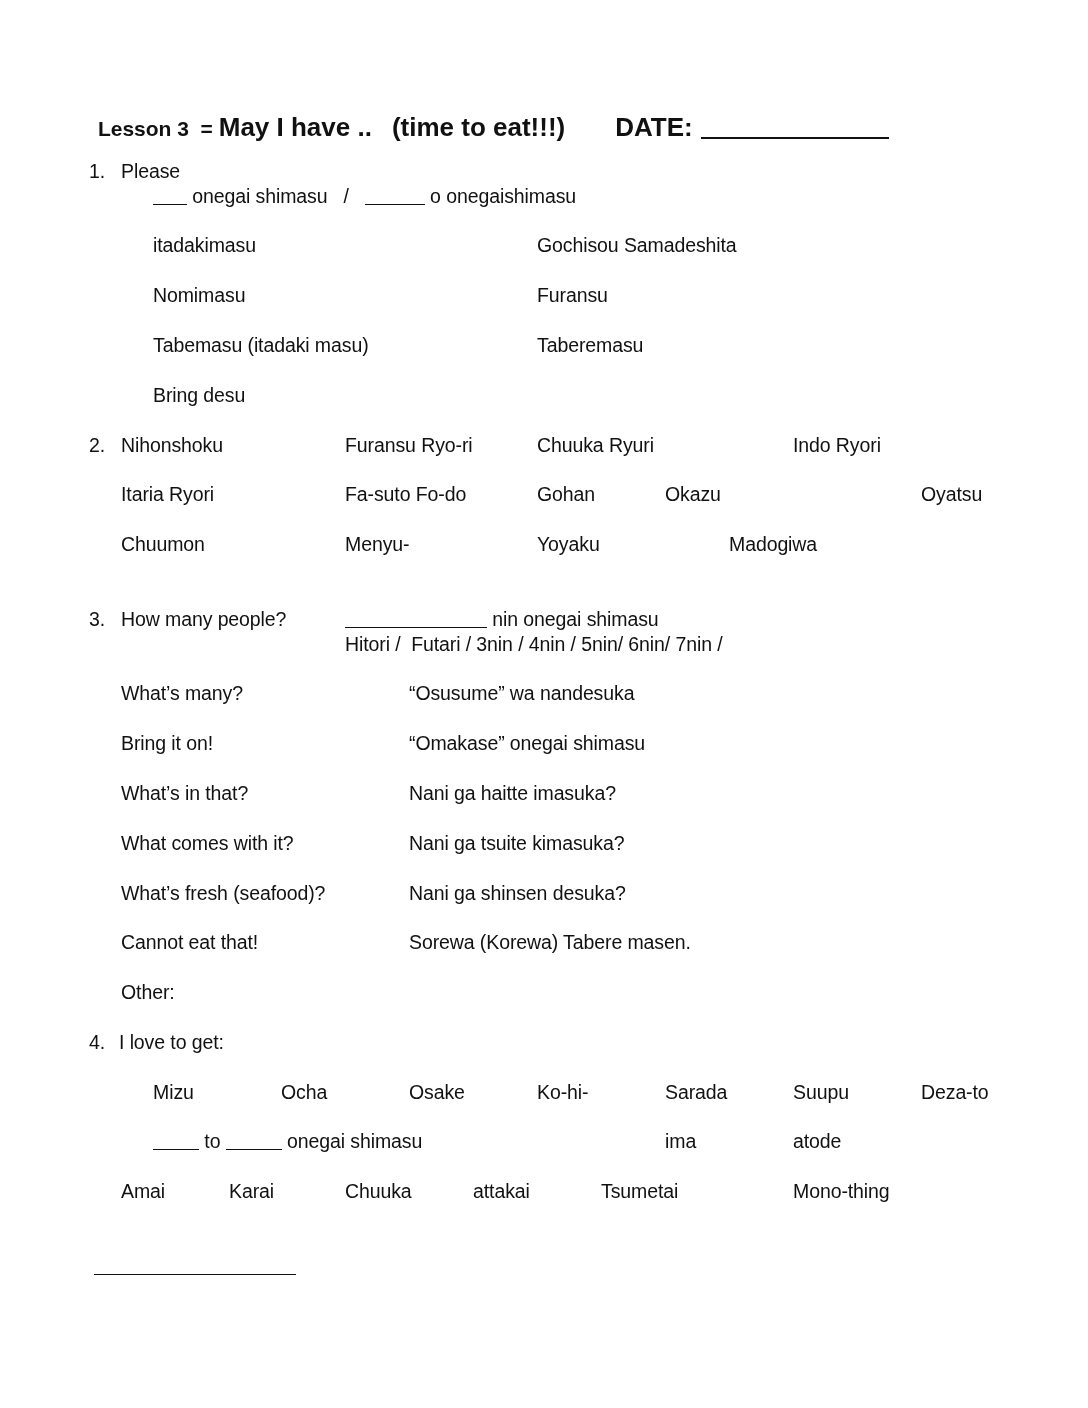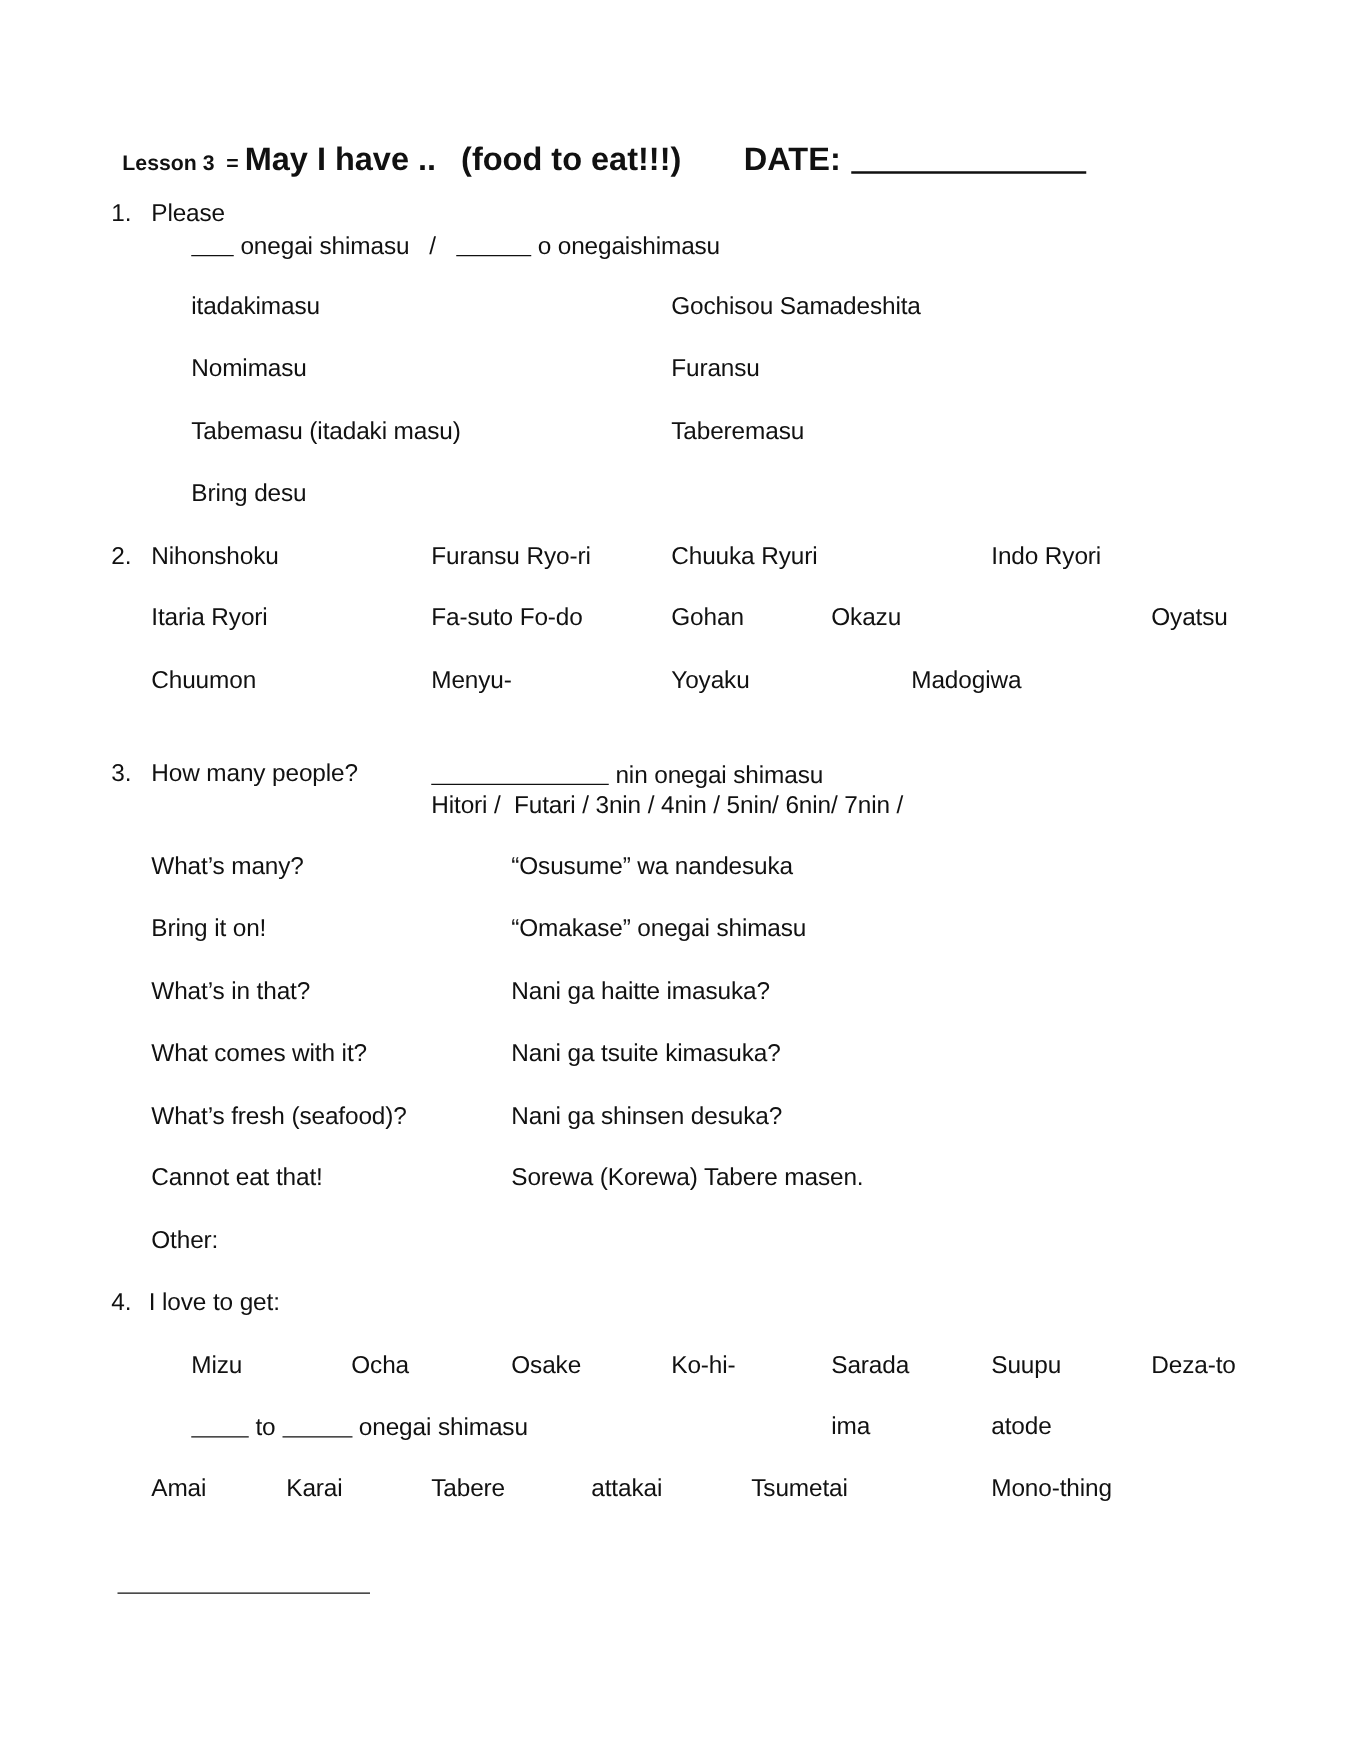--- a/index.html
+++ b/index.html
@@ -2,32 +2,32 @@
 <html><head>
 <meta charset="utf-8">
 <style>
   html, body { margin: 0; padding: 0; background: #ffffff; }
   body {
     width: 1088px; height: 1408px; position: relative; overflow: hidden;
     font-family: "Liberation Sans", sans-serif; color: #111111;
   }
   .t { position: absolute; font-size: 19.5px; line-height: 1; white-space: pre; letter-spacing: -0.1px; }
   .title { position: absolute; top: 98px; left: 89px; font-weight: bold; white-space: pre; line-height: 1; }
-  .title .small { font-size: 17px; }
+  .title .small { font-size: 21px; }
   .title .big { font-size: 26px; }
   .title .gap1 { display: inline-block; width: 20px; }
   .title .gap2 { display: inline-block; width: 50px; }
   .date-line { display: inline-block; width: 188px; border-bottom: 2.5px solid #111; vertical-align: -3px; height: 22px; margin-left: 8px; }
   .blank { display: inline-block; border-bottom: 1.6px solid #111; height: 17px; vertical-align: -2px; }
 </style>
 </head>
 <body>
 
 <div class="title">
-  <span class="small">Lesson 3</span><span class="small">  </span><span class="small">= </span><span class="big">May I have ..</span><span class="gap1"></span><span class="big">(food to eat!!!)</span><span class="gap2"></span><span class="big">DATE:</span><span class="date-line"></span>
+  <span class="small">Lesson 3</span><span class="small">  </span><span class="small">= </span><span class="big">May I have ..</span><span class="gap1"></span><span class="big">(time to eat!!!)</span><span class="gap2"></span><span class="big">DATE:</span><span class="date-line"></span>
 </div>
 
 <span class="t" style="top:162px;left:89px">1.</span>
 <span class="t" style="top:162px;left:121px">Please</span>
 <span class="t" style="top:187px;left:153px"><span class="blank" style="width:34px"></span> <span>onegai shimasu</span>   <span>/</span>   <span class="blank" style="width:60px"></span> <span>o onegaishimasu</span></span>
 
 <span class="t" style="top:236px;left:153px">itadakimasu</span>
 <span class="t" style="top:236px;left:537px">Gochisou Samadeshita</span>
 <span class="t" style="top:286px;left:153px">Nomimasu</span>
 <span class="t" style="top:286px;left:537px">Furansu</span>
@@ -81,18 +81,18 @@
 <span class="t" style="top:1083px;left:665px">Sarada</span>
 <span class="t" style="top:1083px;left:793px">Suupu</span>
 <span class="t" style="top:1083px;left:921px">Deza-to</span>
 
 <span class="t" style="top:1132px;left:153px"><span class="blank" style="width:46px"></span> <span>to</span> <span class="blank" style="width:56px"></span> <span>onegai shimasu</span></span>
 <span class="t" style="top:1132px;left:665px">ima</span>
 <span class="t" style="top:1132px;left:793px">atode</span>
 
 <span class="t" style="top:1182px;left:121px">Amai</span>
 <span class="t" style="top:1182px;left:229px">Karai</span>
-<span class="t" style="top:1182px;left:345px">Tabere</span>
+<span class="t" style="top:1182px;left:345px">Chuuka</span>
 <span class="t" style="top:1182px;left:473px">attakai</span>
 <span class="t" style="top:1182px;left:601px">Tsumetai</span>
 <span class="t" style="top:1182px;left:793px">Mono-thing</span>
 
 <span class="t" style="top:1257px;left:89px"> <span class="blank" style="width:202px"></span></span>
 
 </body></html>

